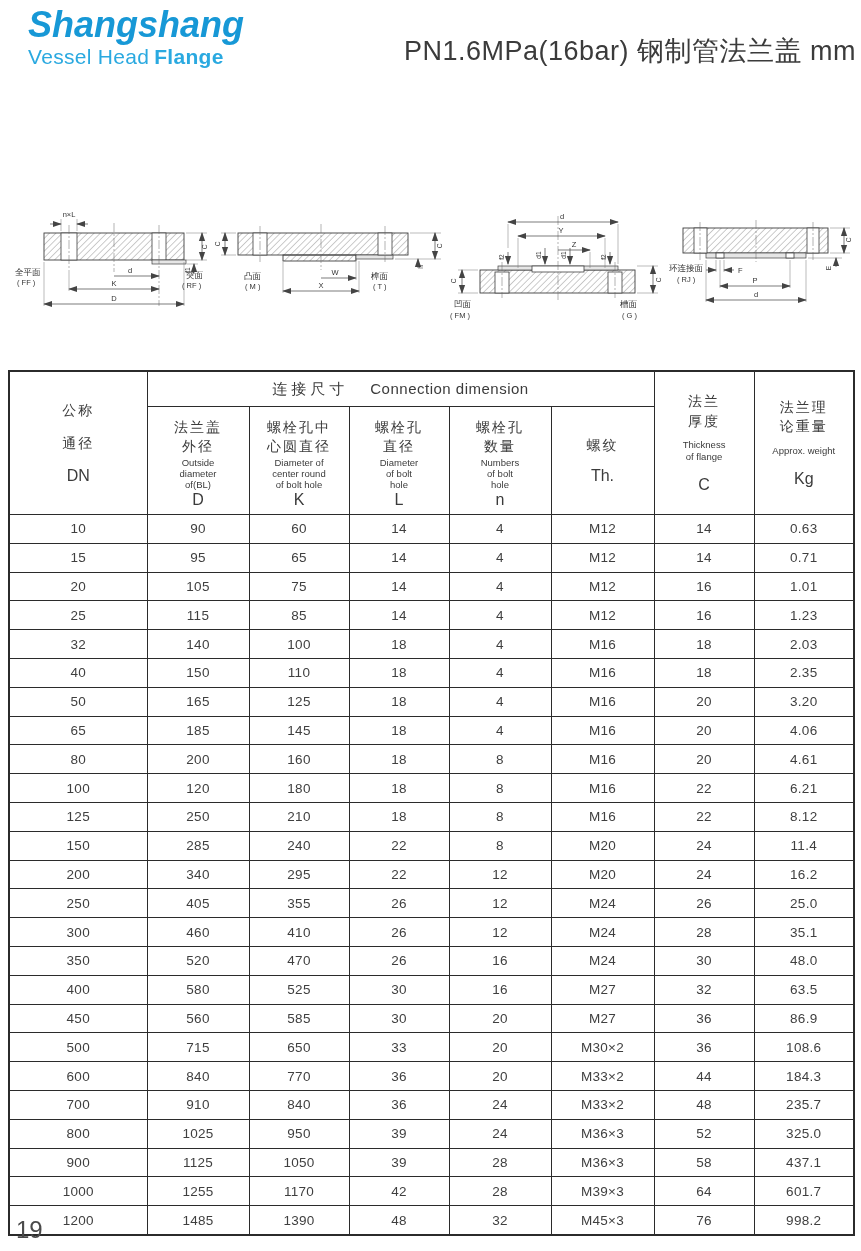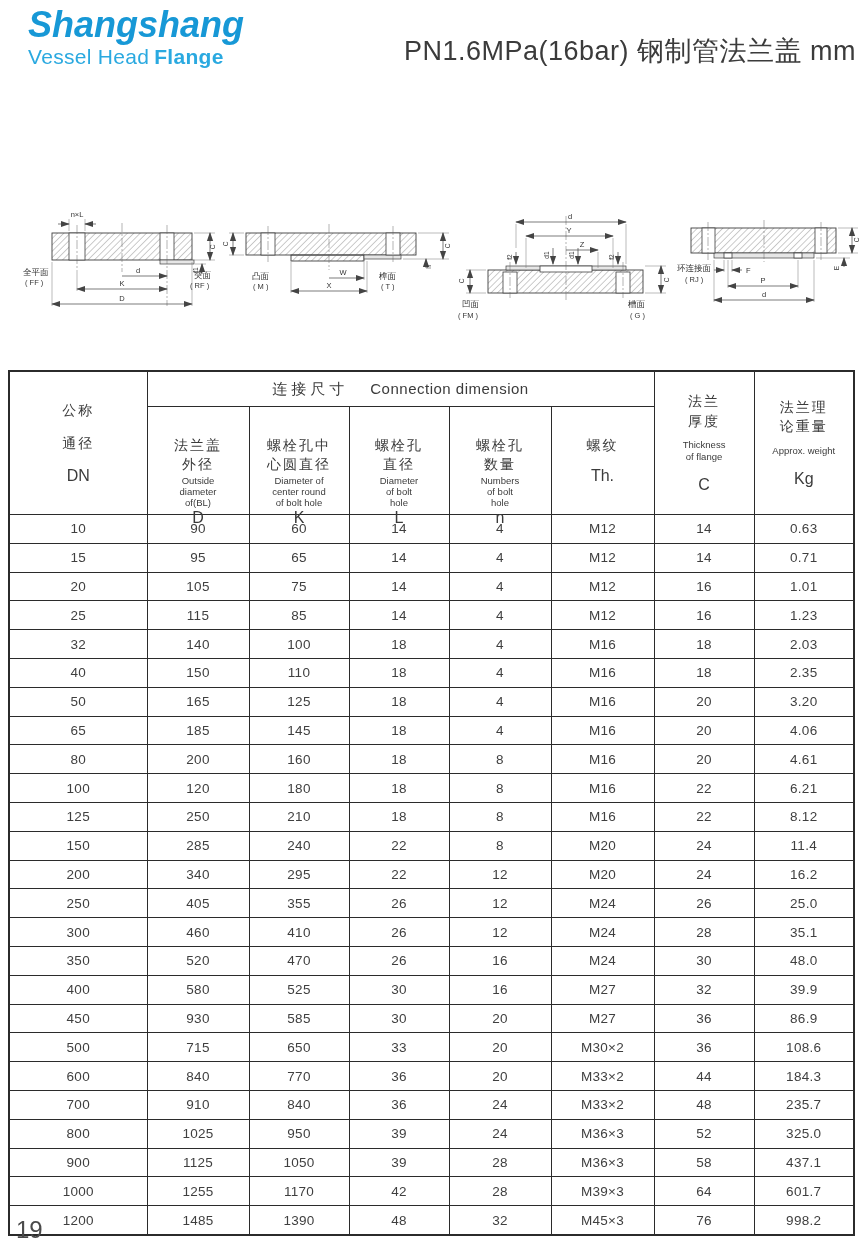--- a/index.html
+++ b/index.html
@@ -12,41 +12,41 @@
   .logo-tag{font-size:21px;color:#2aa9e0;margin-top:1px;letter-spacing:.3px;}
   .logo-tag .b{font-weight:bold;margin-left:5px;}
   .title{position:absolute;top:33px;left:300px;width:556px;text-align:right;font-size:27px;
          color:#3b3b3b;white-space:nowrap;letter-spacing:.5px;}
   .subtitle-row{position:absolute;top:71px;left:334px;width:524px;display:flex;
                 justify-content:space-between;align-items:baseline;}
   .standard{font-size:20px;font-weight:bold;font-style:italic;color:#9b9b9b;letter-spacing:1px;}
   .subtitle-en{font-size:19px;color:#3b3b3b;}
 
   
-  .drawings{position:absolute;top:198px;left:0;width:757px;height:132px;margin-left:8px;}
+  .drawings{position:absolute;top:198px;left:0;width:757px;height:132px;}
   .dwg{position:absolute;top:0;}
   #dwg1{left:14px;} #dwg2{left:213px;} #dwg3{left:450px;} #dwg4{left:668px;}
   .part{stroke:#3f3f3f;stroke-width:0.9;}
   .hole{fill:#ffffff;stroke:#3f3f3f;stroke-width:0.8;}
   .face{fill:#e6e6e6;stroke:#3f3f3f;stroke-width:0.7;}
   .dim{stroke:#444;stroke-width:0.7;fill:none;}
   .ext{stroke:#777;stroke-width:0.5;fill:none;}
   .cl{stroke:#666;stroke-width:0.5;stroke-dasharray:9 2 2 2;fill:none;}
   text{fill:#333;}
   .t8{font-size:8.5px;} .t7{font-size:7.5px;} .t6{font-size:6.5px;}
   .mid{text-anchor:middle;}
 
   
   .sheet{position:absolute;top:370px;left:8px;}
   table{border-collapse:collapse;table-layout:fixed;width:845px;border:2px solid #2b2b2b;}
   th,td{border:1px solid #2b2b2b;padding:0;font-weight:normal;}
   .grouph{height:34px;font-size:15px;text-align:center;}
   .gzh{letter-spacing:4px;} .gen{margin-left:22px;letter-spacing:.5px;}
   .wrap{display:flex;flex-direction:column;align-items:center;box-sizing:border-box;}
-  .wrap.mid2{height:106px;justify-content:space-between;padding:28px 2px 8px;}
+  .wrap.mid2{height:106px;justify-content:space-between;padding:10px 2px 8px;}
   .wrap.tall{height:142px;justify-content:center;}
   .zh{font-size:14px;line-height:1.4;text-align:center;letter-spacing:2px;}
   .zh span{display:block;}
   .en{font-size:9.5px;line-height:1.2;text-align:center;}
   .en span{display:block;}
   .sym{font-size:16px;}
   .gap8{margin-top:8px;} .gap14{margin-top:14px;}
   .dnwrap{gap:13px;} .thwrap{height:106px;justify-content:center;gap:12px;padding:0 2px;}
   tbody td{height:27.8px;text-align:center;font-size:13.5px;color:#3f3f3f;letter-spacing:.3px;}
 
@@ -545,25 +545,25 @@
             <td>48.0</td>
           </tr>
           <tr>
             <td>400</td>
             <td>580</td>
             <td>525</td>
             <td>30</td>
             <td>16</td>
             <td>M27</td>
             <td>32</td>
-            <td>39.9</td>
+            <td>63.5</td>
           </tr>
           <tr>
             <td>450</td>
-            <td>930</td>
+            <td>560</td>
             <td>585</td>
             <td>30</td>
             <td>20</td>
             <td>M27</td>
             <td>36</td>
             <td>86.9</td>
           </tr>
           <tr>
             <td>500</td>
             <td>715</td>

